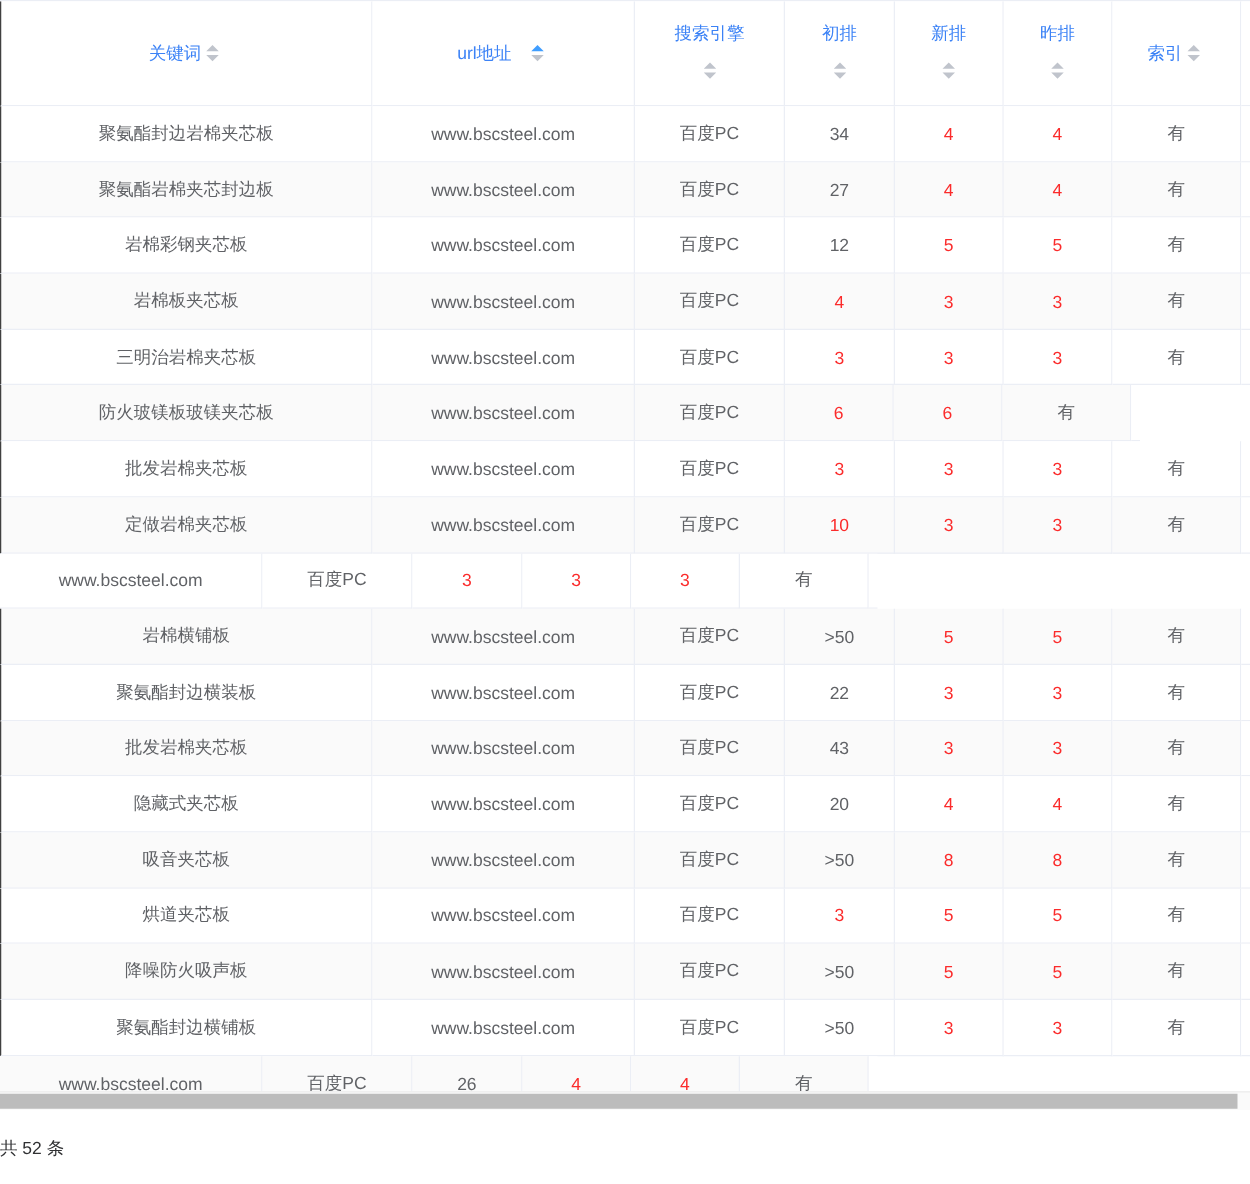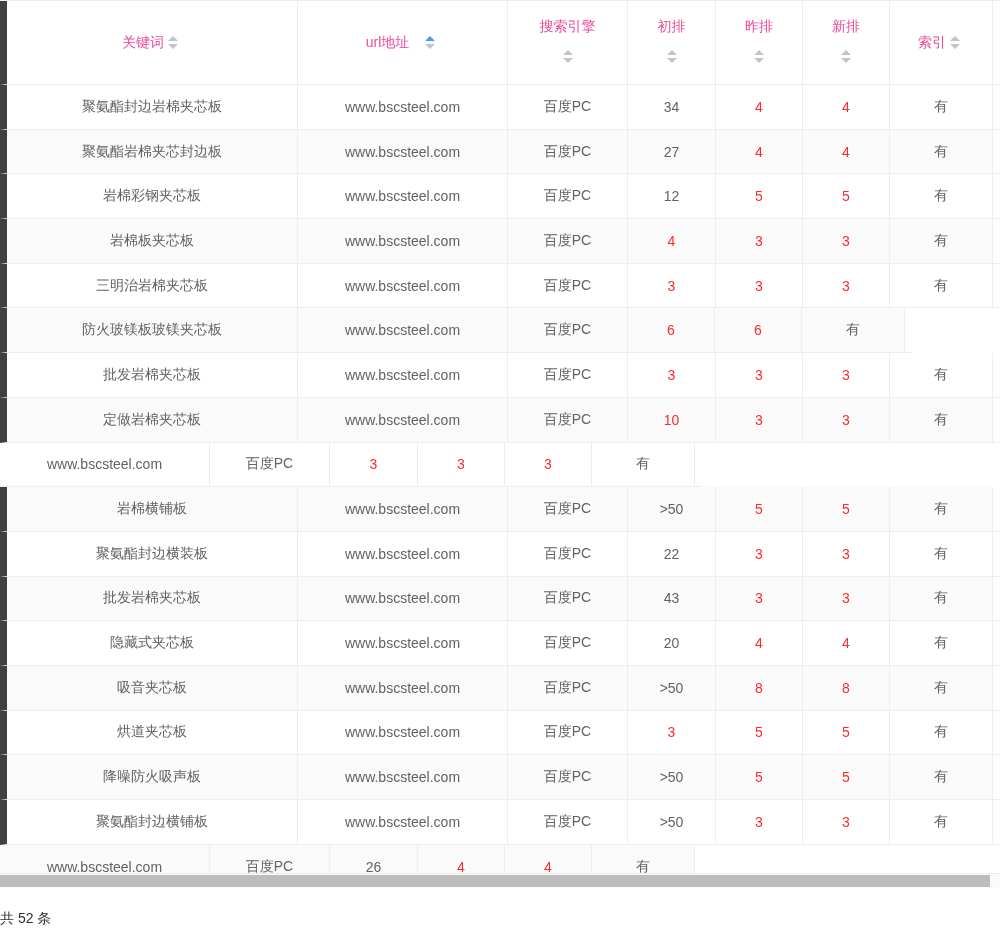--- a/index.html
+++ b/index.html
@@ -25,33 +25,33 @@
     justify-content: center;
     text-align: center;
     border-right: 1px solid #ebeef5;
     border-bottom: 1px solid #ebeef5;
     font-size: 14px;
     color: #606266;
     overflow: hidden;
     white-space: nowrap;
   }
   
-  .c0 { width: 298px; border-left: 7px solid #404040; }
+  .c0 { width: 298px; border-left: 1px solid #404040; }
   .c1 { width: 210px; gap: 12px; }
   .c2 { width: 120px; }
   .c3 { width: 88px; }
   .c4 { width: 87px; }
   .c5 { width: 87px; }
   .c6 { width: 103px; }
   .gutter { width: 7px; flex: none; border-bottom: 1px solid #ebeef5; background: #fff; }
 
   
   .thead .cell {
     height: 84px;
-    color: #ec4899;
+    color: #3b82f6;
     cursor: pointer;
     background: #ffffff;
     flex-direction: row;
   }
   .thead .cell.stacked { flex-direction: column; }
   .thead .cell.stacked .caret-wrapper { margin-top: 10px; }
 
   .caret-wrapper {
     display: inline-flex;
     flex-direction: column;
@@ -124,29 +124,29 @@
               <i class="sort-caret down"></i>
           </span>
         </div>
         <div class="cell c3 stacked">
           <span>初排</span>
           <span class="caret-wrapper" data-sort="none">
             <i class="sort-caret up"></i>
               <i class="sort-caret down"></i>
           </span>
         </div>
+        <div class="cell c5 stacked">
+          <span>新排</span>
+          <span class="caret-wrapper" data-sort="none">
+            <i class="sort-caret up"></i>
+              <i class="sort-caret down"></i>
+          </span>
+        </div>
         <div class="cell c4 stacked">
           <span>昨排</span>
-          <span class="caret-wrapper" data-sort="none">
-            <i class="sort-caret up"></i>
-              <i class="sort-caret down"></i>
-          </span>
-        </div>
-        <div class="cell c5 stacked">
-          <span>新排</span>
           <span class="caret-wrapper" data-sort="none">
             <i class="sort-caret up"></i>
               <i class="sort-caret down"></i>
           </span>
         </div>
         <div class="cell c6">
           <span>索引</span>
           <span class="caret-wrapper" data-sort="none">
             <i class="sort-caret up"></i>
               <i class="sort-caret down"></i>

